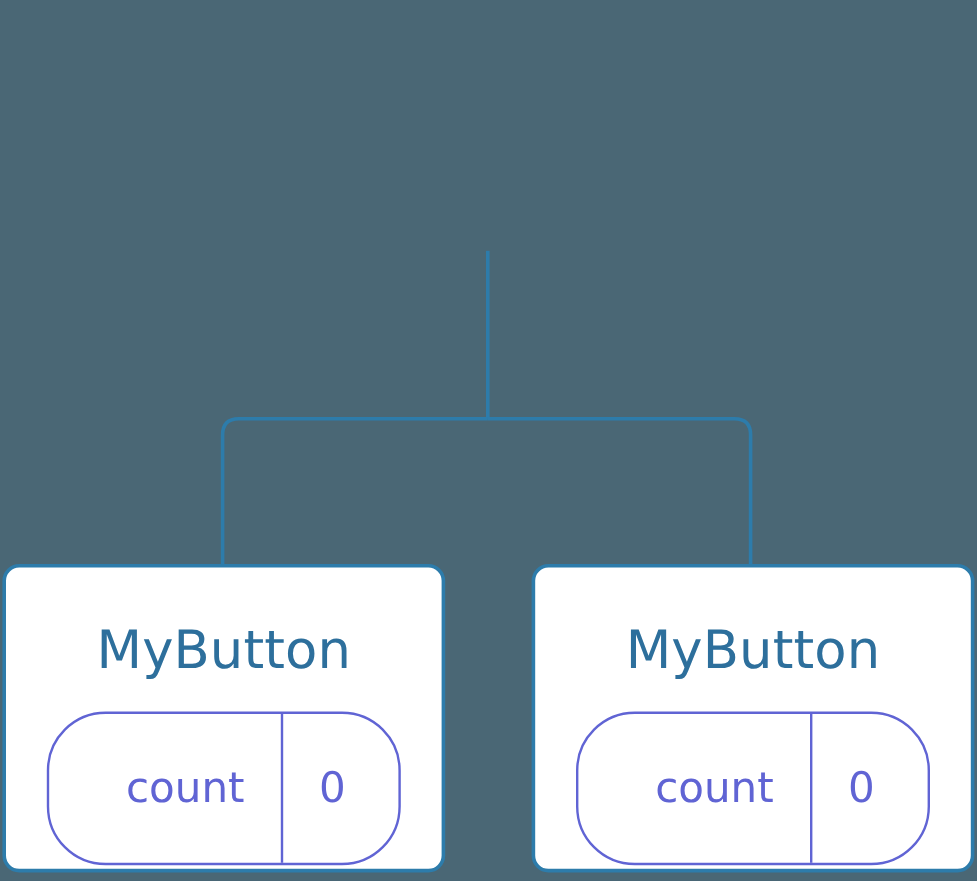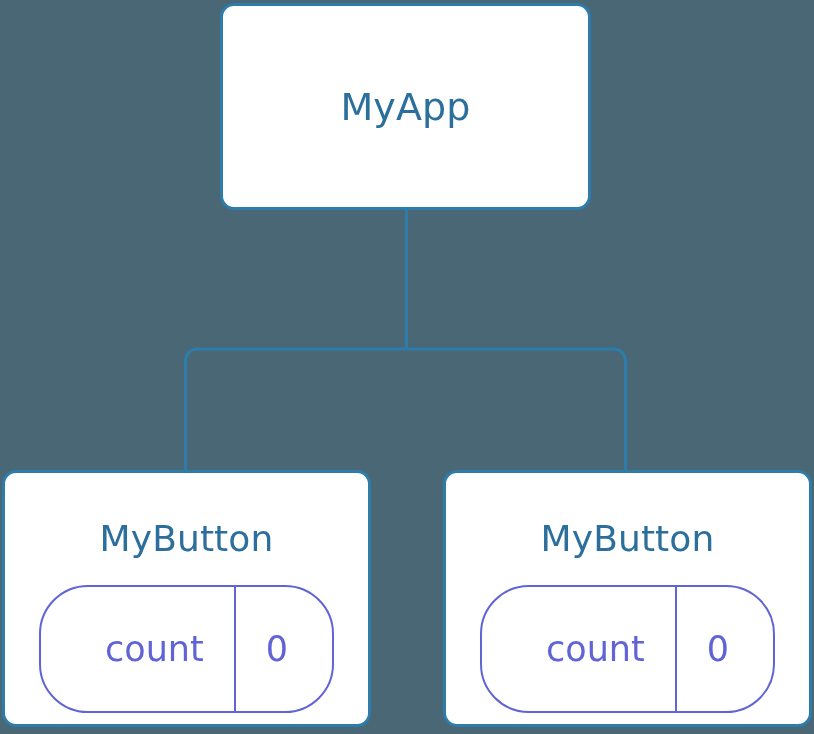--- a/index.html
+++ b/index.html
@@ -68,21 +68,21 @@
     letter-spacing: 0.1px;
     line-height: 1;
     white-space: nowrap;
   }
   .node-root .node-title {
     font-size: 38px;
   }
   .node-child-left .node-title,
   .node-child-right .node-title {
     margin-top: 48px;
-    font-size: 36px;
+    font-size: 44px;
   }
   .state-pill {
     margin-top: 28px;
     height: 128px;
     border: 2px solid #6064d4;
     border-radius: 49px;
     box-sizing: border-box;
     display: flex;
     align-items: stretch;
     background: transparent;
@@ -117,23 +117,20 @@
 <body>
 
 <div id="canvas">
 
   <svg class="edges" viewBox="0 0 814 734" width="814" height="734" xmlns="http://www.w3.org/2000/svg">
     <path d="M 406.5 209 L 406.5 349" fill="none" stroke="#2d7cab" stroke-width="3" stroke-linecap="butt"></path>
     <path d="M 406.5 349 L 612 349 Q 625.5 349 625.5 362.5 L 625.5 470" fill="none" stroke="#2d7cab" stroke-width="3" stroke-linecap="butt"></path>
     <path d="M 406.5 349 L 199 349 Q 185.5 349 185.5 362.5 L 185.5 470" fill="none" stroke="#2d7cab" stroke-width="3" stroke-linecap="butt"></path>
   </svg>
 
-  <div class="node node-root">
-    <div class="node-title">MyApp</div>
-  </div>
 
   <div class="node node-child-left">
     <div class="node-title">MyButton</div>
     <div class="state-pill">
       <div class="pill-key">count</div>
       <div class="pill-divider"></div>
       <div class="pill-value">0</div>
     </div>
   </div>
 

